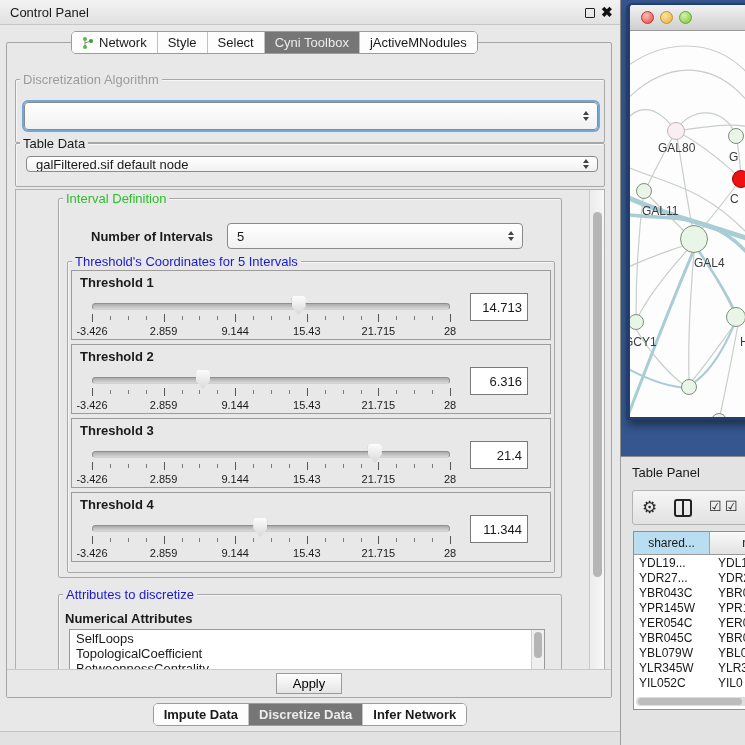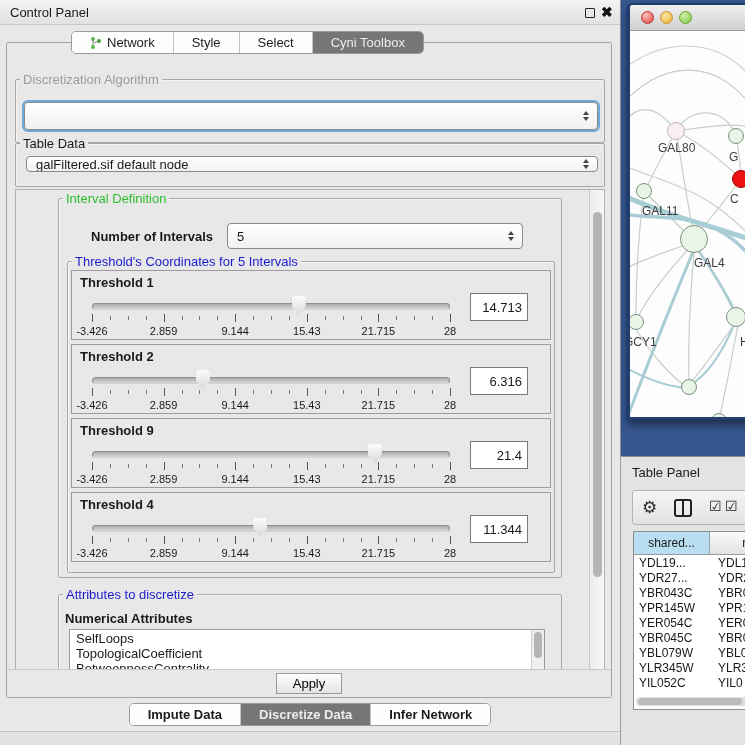--- a/index.html
+++ b/index.html
@@ -11,21 +11,21 @@
   .panel{position:absolute;left:0;top:0;width:620px;height:745px;background:#e8e8e8}
   .titlebar{position:absolute;left:0;top:0;width:620px;height:25px;
             background:linear-gradient(#f3f3f3,#e1e1e1);border-bottom:1px solid #c6c6c6}
   .titlebar .t{position:absolute;left:10px;top:5px}
   .win-float{position:absolute;left:585px;top:8px;width:10px;height:10px;border:1.5px solid #222;border-radius:1px}
   .win-close{position:absolute;left:601px;top:4px;font-weight:bold;font-size:14px;color:#111}
 
   .tabstrip{position:absolute;display:inline-flex;border:1px solid #9b9b9b;border-radius:5px;
             background:#fdfdfd;overflow:hidden;z-index:6}
   .tabstrip.top{left:71px;top:31px}
-  .tabstrip .tab{padding:3px 18px;display:flex;align-items:center;gap:5px;background:#fdfdfd;
+  .tabstrip .tab{padding:3px 10px;display:flex;align-items:center;gap:5px;background:#fdfdfd;
                  border-left:1px solid #c2c2c2;cursor:default;white-space:nowrap}
   .tabstrip .tab:first-child{border-left:none}
   .tabstrip .tab.active{background:#767676;color:#ececec}
 
   .content{position:absolute;left:6px;top:42px;width:606px;height:656px;
            border:1px solid #a5a5a5;border-radius:2px;background:#e8e8e8}
 
   .group{position:absolute;border:1px solid #a8a8a8;border-radius:2px;
          box-shadow:inset 1px 1px 0 rgba(255,255,255,.6)}
   .glabel{position:absolute;top:-8px;left:4px;background:#e8e8e8;padding:0 3px;white-space:nowrap}
@@ -149,20 +149,23 @@
       <span>Network</span>
     </div>
     <div class="tab">
         <span>Style</span>
       </div>
     <div class="tab">
         <span>Select</span>
       </div>
     <div class="tab active">
         <span>Cyni Toolbox</span>
+      </div>
+    <div class="tab">
+        <span>jActiveMNodules</span>
       </div>
   </div>
 
   <div class="content">
 
     <div class="group" style="left:8px;top:36px;width:590px;height:64px">
       <span class="glabel gray">Discretization Algorithm</span>
       <div class="combo focus" style="left:8px;top:22px;width:574px;height:28px">
         <span class="spin">
             <i class="up"></i>
@@ -274,21 +277,21 @@
                   <span style="left: 40%;">9.144</span>
                   <span style="left: 60%;">15.43</span>
                   <span style="left: 80%;">21.715</span>
                   <span style="left: 100%;">28</span>
                 </div>
             </div>
             <div class="value-box">6.316</div>
           </div>
 
           <div class="thr" style="left:3px;top:156px">
-            <div class="thr-title">Threshold 9</div>
+            <div class="thr-title">Threshold 3</div>
             <div class="sl-area">
               <div class="sl-track"></div>
               <div class="sl-thumb" style="left: calc(79% - 7px);"></div>
               <div class="sl-ticks">
                   <div class="tick" style="left: 0%;"></div>
                   <div class="tick minor" style="left: 5%;"></div>
                   <div class="tick minor" style="left: 10%;"></div>
                   <div class="tick minor" style="left: 15%;"></div>
                   <div class="tick" style="left: 20%;"></div>
                   <div class="tick minor" style="left: 25%;"></div>

